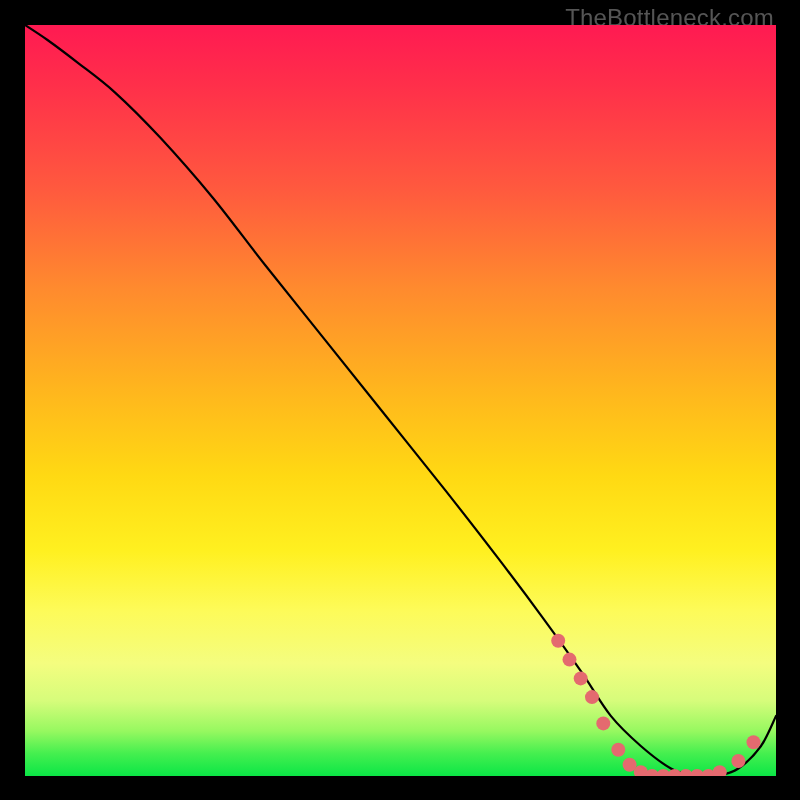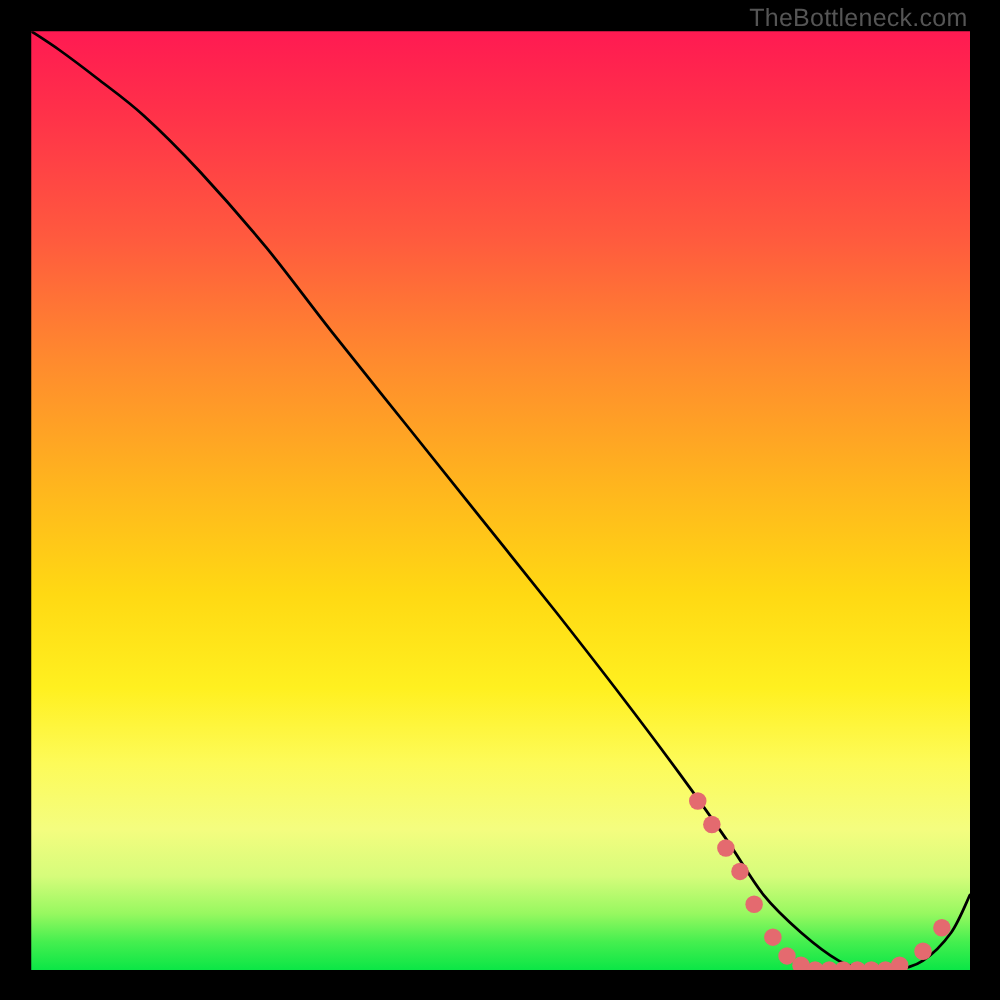--- a/index.html
+++ b/index.html
@@ -38,21 +38,21 @@
       #97f860 94%,
       #45ef4f 97%,
       #0be646 100%
     );
   }
   .watermark {
     position: absolute;
     top: 4px;
     right: 26px;
     color: #555;
-    font-size: 20px;
+    font-size: 24px;
     letter-spacing: 0.2px;
     font-weight: 400;
   }
   svg.curve {
     position: absolute;
     left: 0;
     top: 0;
     width: 751px;
     height: 751px;
   }

